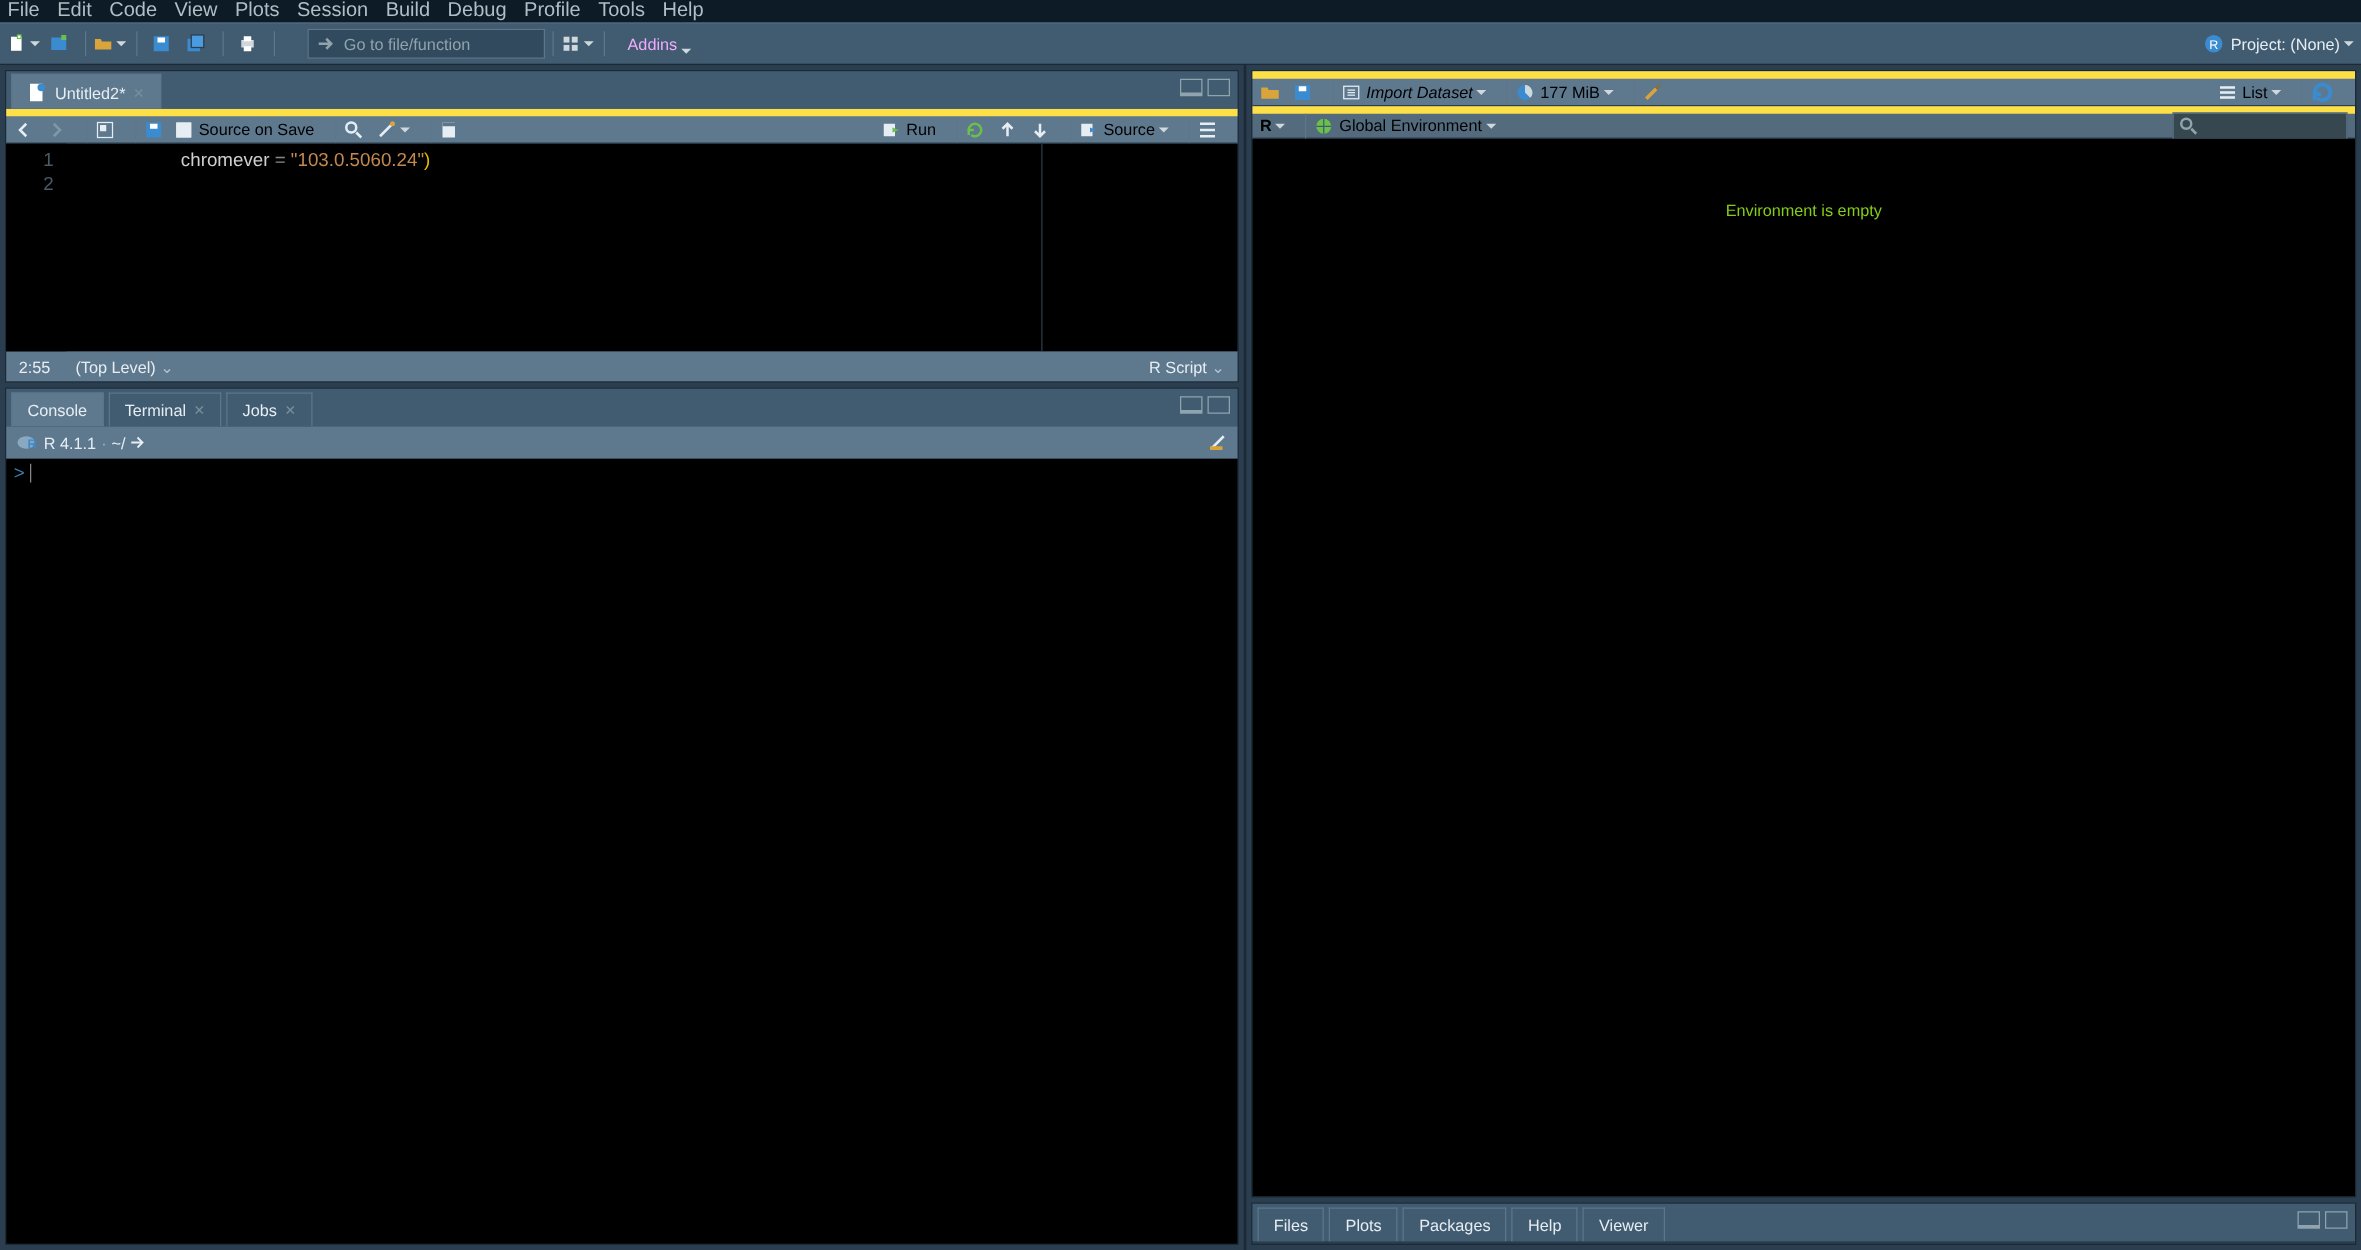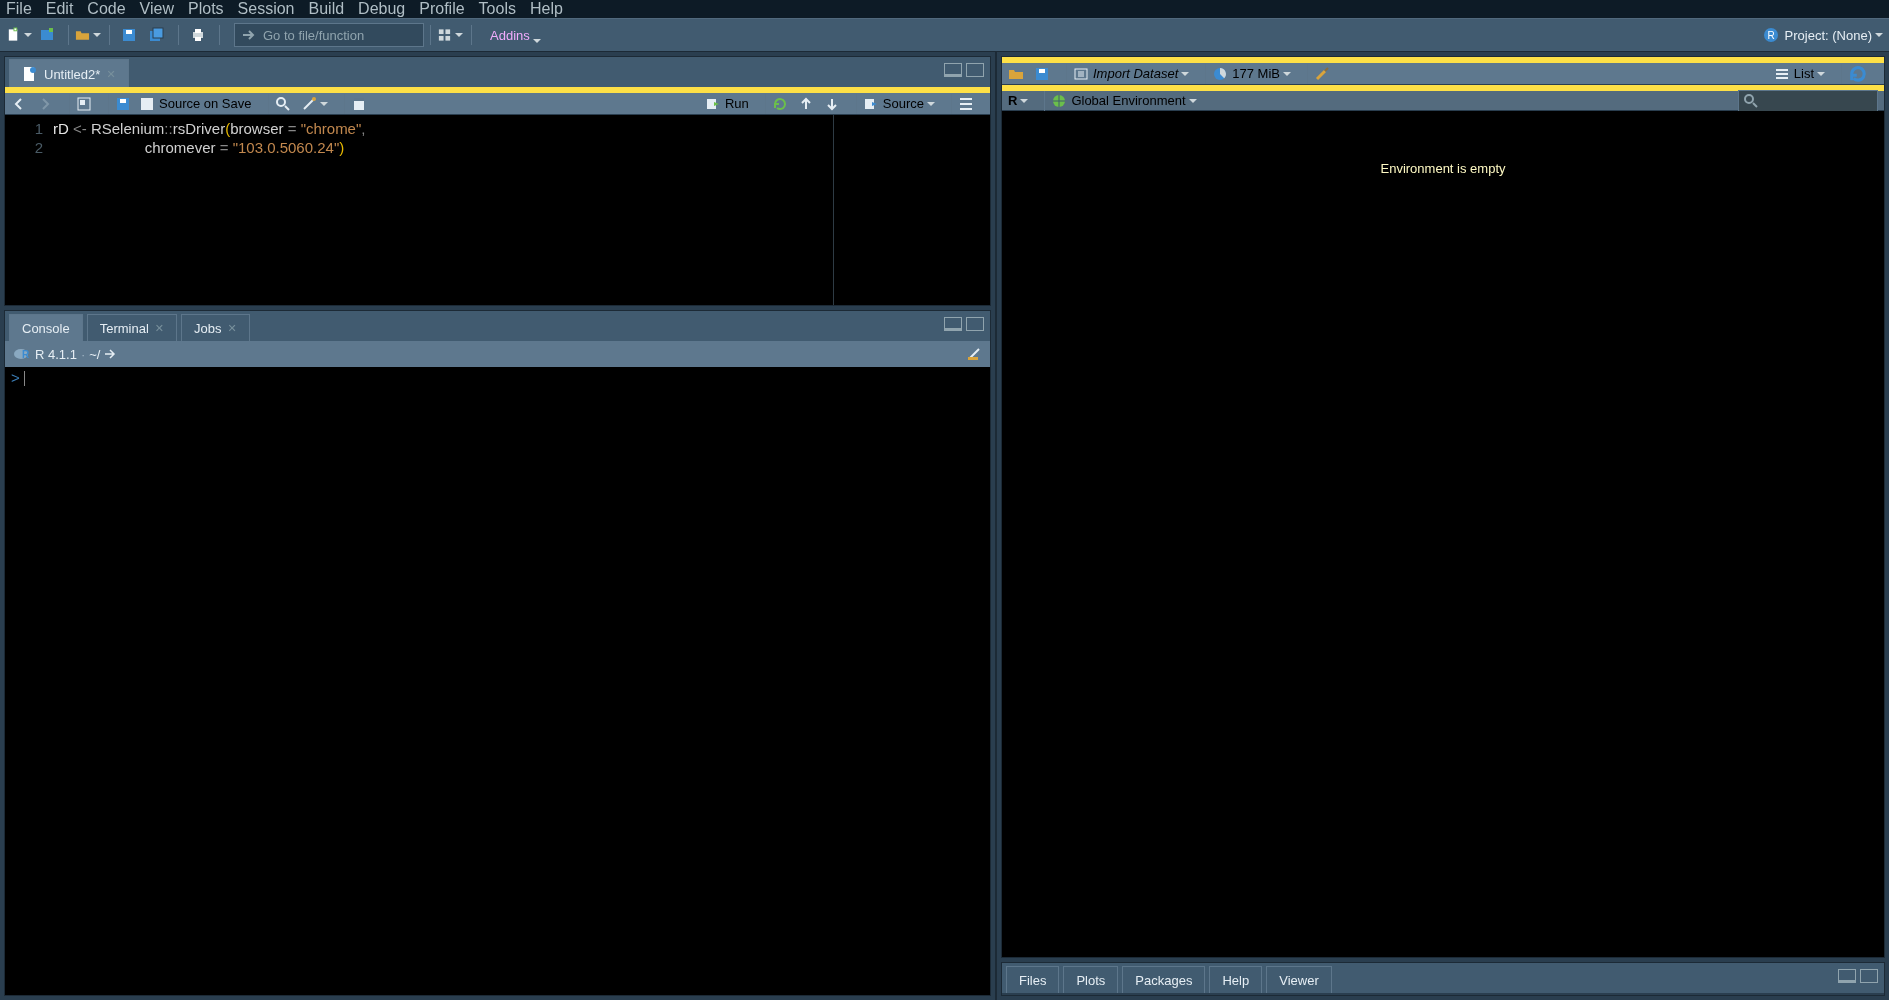--- a/index.html
+++ b/index.html
@@ -7,21 +7,21 @@
 
 
 .menubar { background: #0d1b26; height: 18px; display: flex; align-items: center; padding: 0 6px; color: #b0bec5; font-size: 16px; }
 .menubar span { margin-right: 14px; cursor: default; }
 
 
 .main-tb { background: #415b70; height: 34px; display: flex; align-items: center; padding: 0 6px; border-top: 1px solid #51697d; border-bottom: 1px solid #1c2a36; }
 .tb-btn { display: inline-flex; align-items: center; justify-content: center; width: 26px; height: 26px; margin-right: 2px; cursor: pointer; }
 .tb-sep   { width: 1px; height: 20px; background: #5d768b; margin: 0 6px; }
 .dd-caret { width: 0; height: 0; border-left: 4px solid transparent; border-right: 4px solid transparent; border-top: 4px solid #cfd8dc; margin-left: 3px; }
-.goto-box { background: #324a5d; border: 1px solid #5d768b; height: 24px; width: 190px; display: flex; align-items: center; padding: 11px 6px; color: #90a4ae; margin-left: 8px; }
+.goto-box { background: #324a5d; border: 1px solid #5d768b; height: 24px; width: 190px; display: flex; align-items: center; padding: 11px 6px; color: #90a4ae; margin-left: 20px; }
 .addins-lbl { color: #f0abfc; margin-left: 12px; display: flex; align-items: flex-end; }
 .proj-lbl { margin-left: auto; color: #e6eef4; display: flex; align-items: center; }
 
 .workspace { display: flex; height: calc(1000px - 18px - 34px); }
 .col-left  { width: 995px; display: flex; flex-direction: column; }
 .col-right { flex: 1; display: flex; flex-direction: column; border-left: 2px solid #1c2a36; }
 
 
 .pane { display: flex; flex-direction: column; border: 1px solid #1c2a36; margin: 4px 4px 0 4px; }
 .tabstrip { background: #415b70; height: 30px; display: flex; align-items: flex-end; position: relative; }
@@ -54,21 +54,21 @@
 .tk-str { color: #c2884e; }
 .tk-pn  { color: #888; }
 
 .status-strip { background: #5e788e; height: 24px; display: flex; align-items: center; color: #e6eef4; font-size: 13px; padding: 0 10px; }
 .status-strip .spacer { flex: 1; }
 
 .console-body { background: #000; flex: 1; font-family: Consolas, monospace; font-size: 15px; color: #3b7db5; padding: 2px 6px; }
 
 .console-info { background: #5e788e; height: 26px; display: flex; align-items: center; padding: 0 8px; color: #e6eef4; }
 
-.env-body { background: #000; flex: 1; color: #fef9c3; display: flex; align-items: flex-start; justify-content: center; padding-top: 50px; }
+.env-body { background: #000; flex: 1; color: #84cc16; display: flex; align-items: flex-start; justify-content: center; padding-top: 50px; }
 
 .search-box { background: #37474f; border: 1px solid #5d768b; height: 22px; flex: 1; max-width: 140px; display: flex; align-items: center; padding: 0 4px; margin-left: auto; }
 
 svg { display: block; }
 .ic16 { width: 16px; height: 16px; }
 </style>
 </head>
 <body>
 
 <div class="menubar">
@@ -272,25 +272,31 @@
           </span>
       </div>
 
       <div class="editor-body">
         <div class="gutter">
           <div>1</div>
           <div>2</div>
         </div>
         <div class="code-area" id="code-area">
           <div class="margin-line"></div>
-        <div class="line"><span class="tk-id">rD </span><span class="tk-op">&lt;- </span><span class="tk-ns">RSelenium</span><span class="tk-op">::</span><span class="tk-fn">rsDriver</span><span class="tk-par">(</span><span class="tk-arg">browser </span><span class="tk-eq">= </span><span class="tk-str">"chrome"</span><span class="tk-pn">,</span></div>
             <div class="line"><span class="tk-id">                      </span><span class="tk-arg">chromever </span><span class="tk-eq">= </span><span class="tk-str">"103.0.5060.24"</span><span class="tk-par">)</span></div>
           </div>
       </div>
 
+      <div class="status-strip">
+        <span>2:55</span>
+        <span style="width:20px;"></span>
+        <span><span>(Top Level)</span> <span style="opacity:.6;">⌄</span></span>
+        <div class="spacer"></div>
+        <span><span>R Script</span> <span style="opacity:.6;">⌄</span></span>
+      </div>
     </div>
 
     <div class="pane" style="flex:1; margin-bottom:4px;">
       <div class="tabstrip">
         <div class="tab active">
             <span>Console</span>
           </div>
         <div class="tab subtle">
             <span>Terminal</span>
             <span class="close">✕</span>

